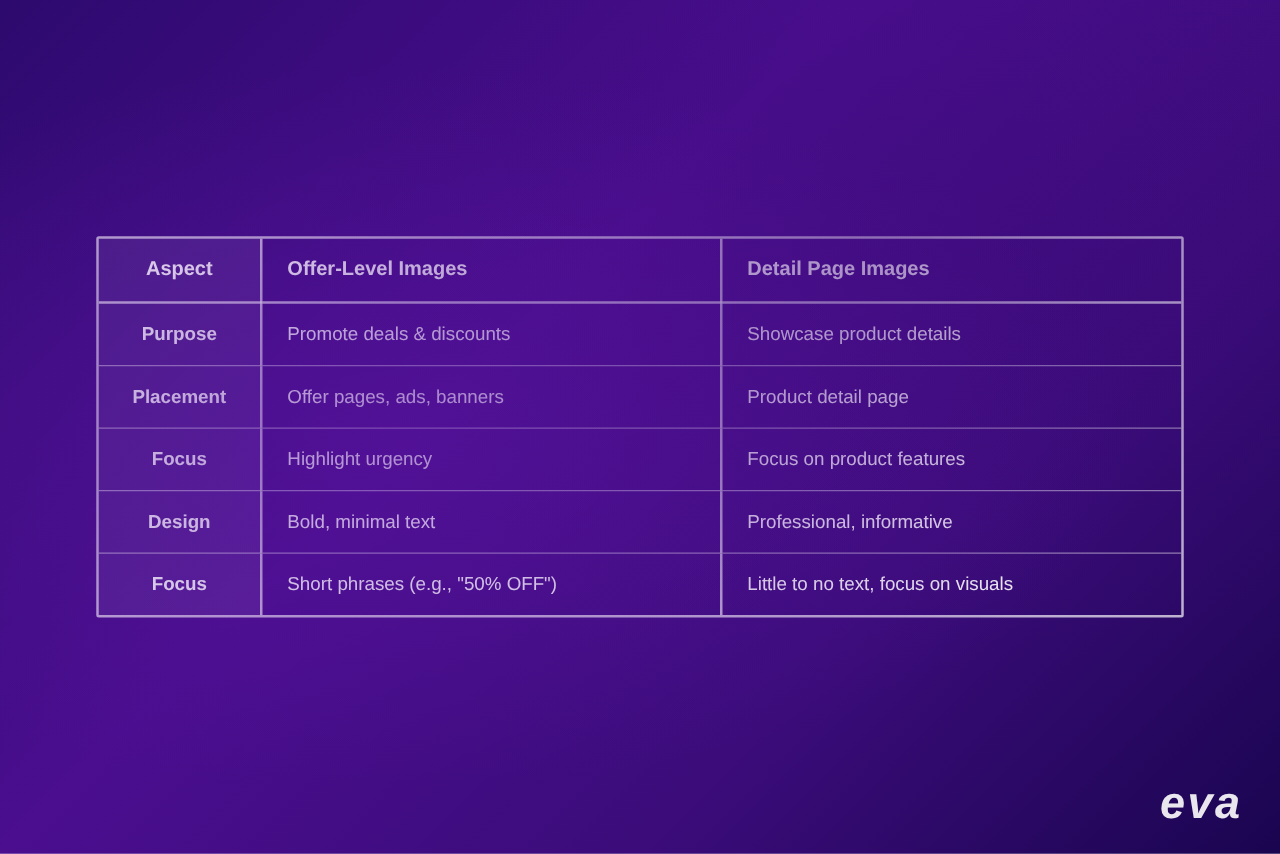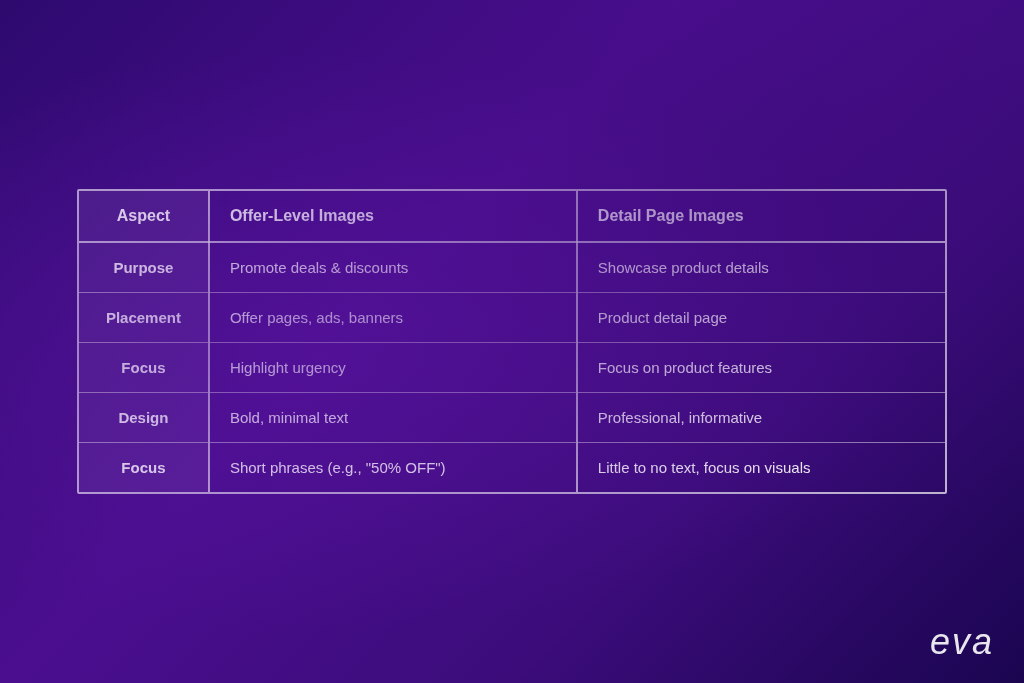--- a/index.html
+++ b/index.html
@@ -99,21 +99,21 @@
       letter-spacing: 2px;
       opacity: 0.9;
     }
 
     .logo span {
       display: inline-block;
     }
 
     .logo-text {
       font-size: 36px;
-      font-weight: 400;
+      font-weight: 700;
       font-style: italic;
       margin-left: 29px;
     }
   </style>
 </head>
 <body>
 
 <div class="table-container">
   <table>
     <thead>

